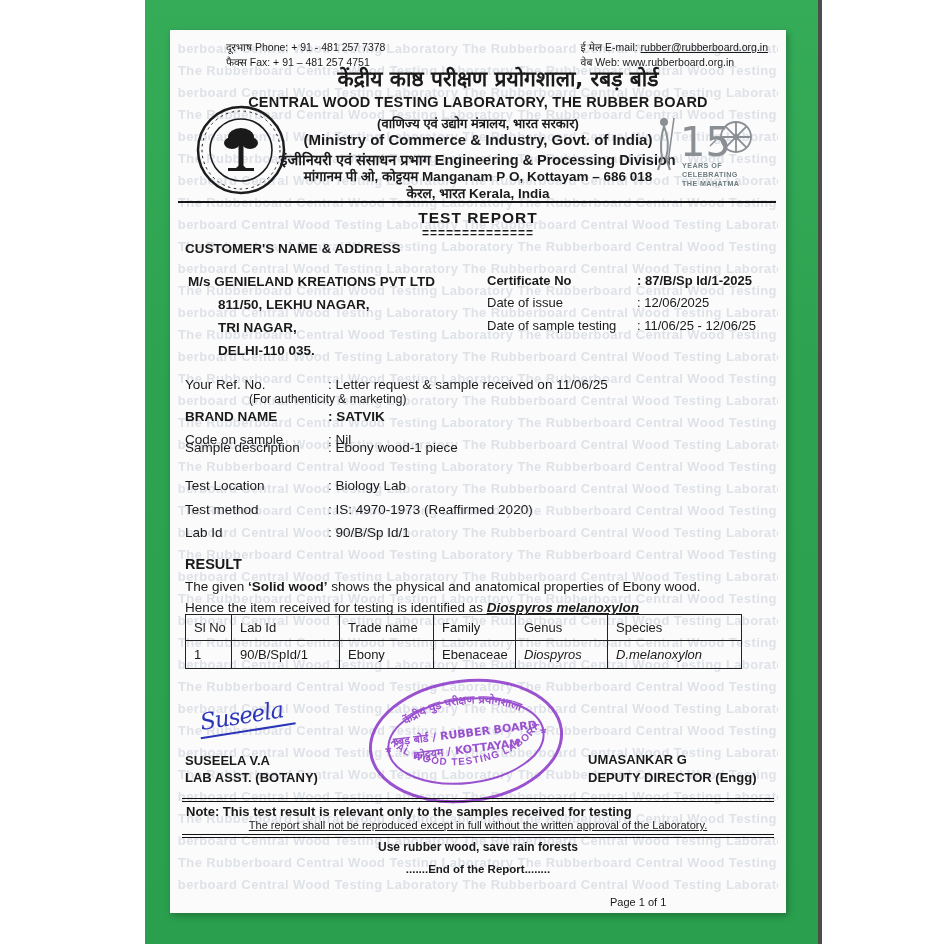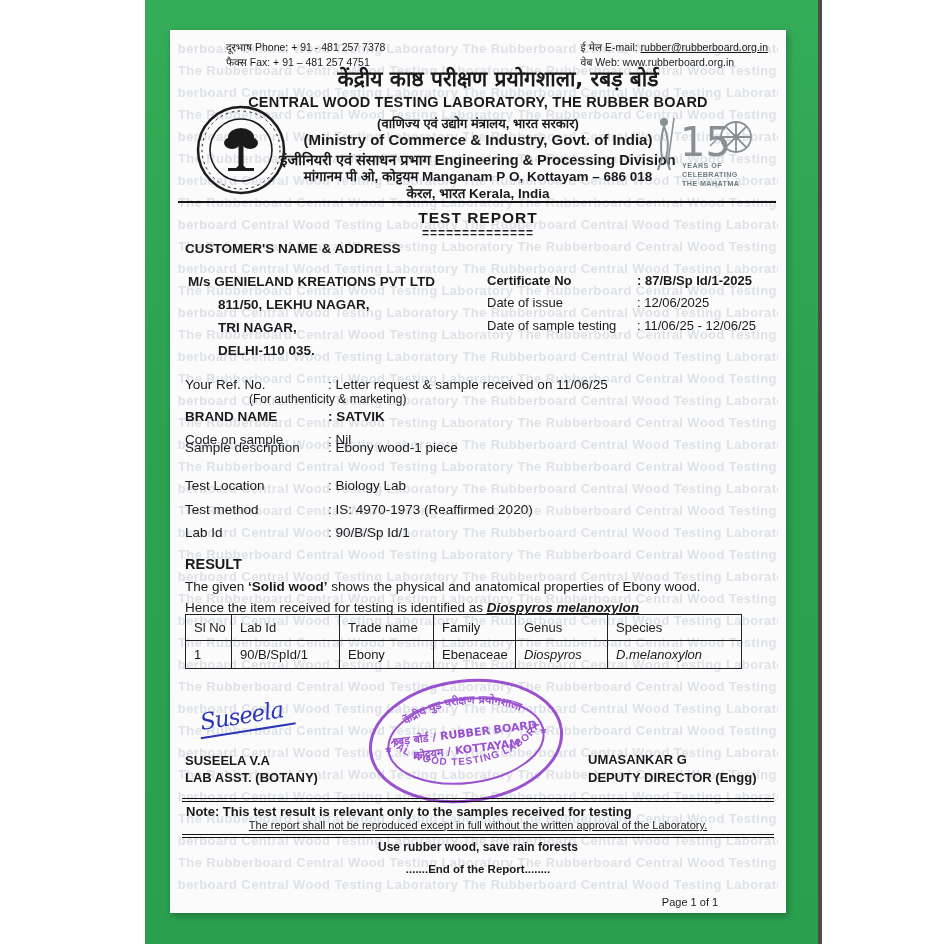--- a/index.html
+++ b/index.html
@@ -79,21 +79,21 @@
 
   .stamp { top:648px; left:196px; width:200px; height:126px; transform:rotate(-7deg); opacity:.85; }
   .stamp text { fill:#8a35c8; font-weight:700; }
 
   .note-box { top:768px; left:12px; width:592px; border-top:4px double #111; border-bottom:4px double #111;
               padding:2px 4px 3px 4px; }
   .note-l1 { font-size:13px; font-weight:700; }
   .note-l2 { font-size:11px; text-align:center; text-decoration:underline; }
   .slogan  { top:810px; font-size:12px; font-weight:700; }
   .end-txt { top:833px; font-size:11.5px; font-weight:700; }
-  .page-num { top:866px; left:440px; width:160px; text-align:center; font-size:11px; }
+  .page-num { top:866px; left:440px; width:160px; font-size:11px; }
 
   .rb-logo { top:74px; left:25px; width:92px; height:92px; }
   .g-logo  { top:80px; left:482px; width:105px; height:80px; }
 </style>
 </head>
 <body>
 
 <div class="canvas">
   <div class="mat"></div>
 

